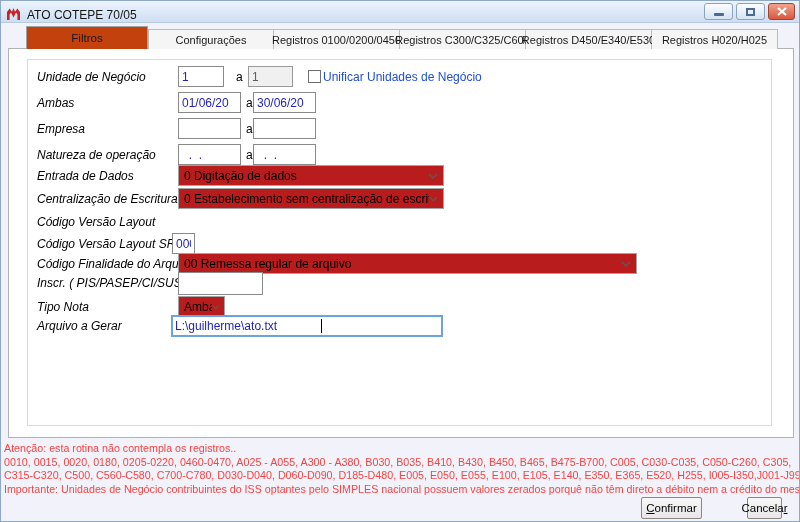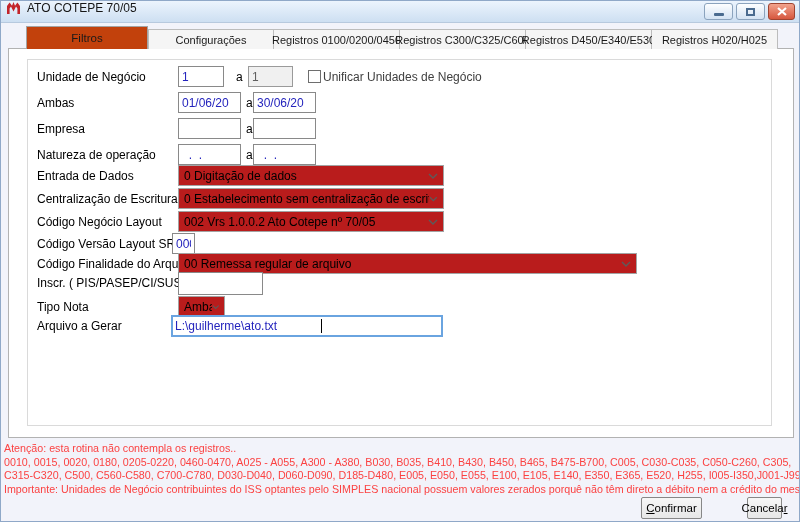--- a/index.html
+++ b/index.html
@@ -2,51 +2,51 @@
 <html><head>
 <meta charset="utf-8">
 <style>
   html,body{margin:0;padding:0;background:#d8d8d8;}
   *{box-sizing:border-box;}
   .window{position:relative;width:800px;height:522px;background:#f2f3fa;
     border:1px solid #8fa8c8;font-family:"Liberation Sans",sans-serif;overflow:hidden;}
   
   .titlebar{position:absolute;left:0;top:0;right:0;height:22px;
     background:linear-gradient(#ecf4fd,#cddff2);border-bottom:1px solid #b7c9de;
-    display:flex;align-items:flex-start;padding-left:5px;}
+    display:flex;align-items:flex-end;padding-left:5px;}
   .title{font-size:12px;color:#161616;margin-left:6px;}
   .winbtns{position:absolute;top:2px;right:4px;display:flex;gap:3px;}
   .wbtn{width:29px;height:17px;border:1px solid #8ba3bd;border-radius:3px;
     background:linear-gradient(#fdfeff,#d4e3f3);display:flex;align-items:center;justify-content:center;cursor:default;}
   .wbtn.close{width:27px;background:linear-gradient(#f2a38d,#d6573e);border-color:#9e4431;}
   .glyph-min{width:10px;height:3px;background:#4a6b8f;border-radius:1px;margin-top:6px;}
   .glyph-max{width:9px;height:8px;border:2px solid #4a6b8f;}
   
   .tabstrip{position:absolute;left:25px;top:25px;height:23px;display:flex;z-index:3;}
   .tab{width:126px;margin-top:3px;height:20px;background:#f5f5f5;border:1px solid #bcbcbc;
     border-left:none;border-bottom:none;font-size:11px;color:#1a1a1a;
     display:flex;align-items:center;justify-content:center;white-space:nowrap;cursor:default;}
   .tab.active{width:122px;margin-top:0;height:23px;background:#c2410c;border:1px solid #a3a3a3;
     border-bottom:none;font-size:11.5px;}
   
   .page{position:absolute;left:7px;top:47px;width:786px;height:390px;background:#fff;
     border:1px solid #b2b2b2;}
   .group{position:absolute;left:18px;top:10px;width:745px;height:367px;border:1px solid #dadada;}
   .row{position:absolute;left:28px;right:20px;height:22px;}
-  .lbl{position:absolute;left:0;top:4px;font-size:12px;color:#000;white-space:nowrap;}
+  .lbl{position:absolute;left:0;top:4px;font-size:12px;color:#000;white-space:nowrap;font-style:italic;}
   .f{position:absolute;top:0;}
   .ti{height:21px;border:1px solid #898989;background:#fff;color:#2424bd;
     font-family:"Liberation Sans",sans-serif;font-size:12px;padding:0 3px;}
   .ti:disabled,.ti.dis{background:#f0f0f0;color:#5f5f5f;border-color:#9a9a9a;}
   .sep{position:absolute;top:4px;font-size:12px;color:#000;}
   .combo{height:21px;border:1px solid #a3a3a3;background:#b91c1c;display:flex;
     align-items:center;justify-content:space-between;padding:0 5px;cursor:default;}
   .combo .val{font-size:12px;color:#000;white-space:nowrap;overflow:hidden;}
   .cbx{position:absolute;top:4px;width:13px;height:13px;border:1px solid #6e6e6e;background:#fff;}
-  .cblbl{position:absolute;top:4px;font-size:12px;color:#404040;white-space:nowrap;}
+  .cblbl{position:absolute;top:4px;font-size:12px;color:#1d4ed8;white-space:nowrap;}
   .focusbox{height:22px;border:2px solid #6aa4e0;background:#fff;display:flex;
     align-items:center;padding:0 2px;}
   .focusbox .val{font-size:12px;color:#2424bd;white-space:nowrap;}
   .caret{width:1px;height:14px;background:#000;margin-left:1px;}
   
   .warn{position:absolute;left:3px;top:441px;font-size:10.7px;line-height:13.7px;
     color:#fb4242;white-space:nowrap;}
   
   .btn{position:absolute;top:496px;height:22px;background:linear-gradient(#f7f7f7,#e7e7e7);
     border:1px solid #878787;border-radius:2px;font-size:11.5px;color:#000;
@@ -133,27 +133,21 @@
       <span class="lbl">Centralização de Escrituração</span>
       <div class="f combo" style="left:141px;width:266px;">
         <span class="val">0 Estabelecimento sem centralização de escrituração</span>
         <svg width="10" height="6" viewBox="0 0 10 6">
             <path d="M1 1 L5 5 L9 1" fill="none" stroke="#5b5b5b" stroke-width="1.4"></path>
           </svg>
       </div>
     </div>
 
     <div class="row" style="top:162px">
-      <span class="lbl">Código Negócio Layout</span>
-      <div class="f combo" style="left:141px;width:266px;">
-        <span class="val">002 Vrs 1.0.0.2 Ato Cotepe nº 70/05</span>
-        <svg width="10" height="6" viewBox="0 0 10 6">
-            <path d="M1 1 L5 5 L9 1" fill="none" stroke="#5b5b5b" stroke-width="1.4"></path>
-          </svg>
-      </div>
+      <span class="lbl">Código Versão Layout</span>
     </div>
 
     <div class="row" style="top:184px">
       <span class="lbl">Código Versão Layout SRP</span>
       <input class="f ti" style="left: 135px; width: 23px;" value="000">
     </div>
 
     <div class="row" style="top:204px">
       <span class="lbl">Código Finalidade do Arquivo</span>
       <div class="f combo" style="left:141px;width:459px;">

